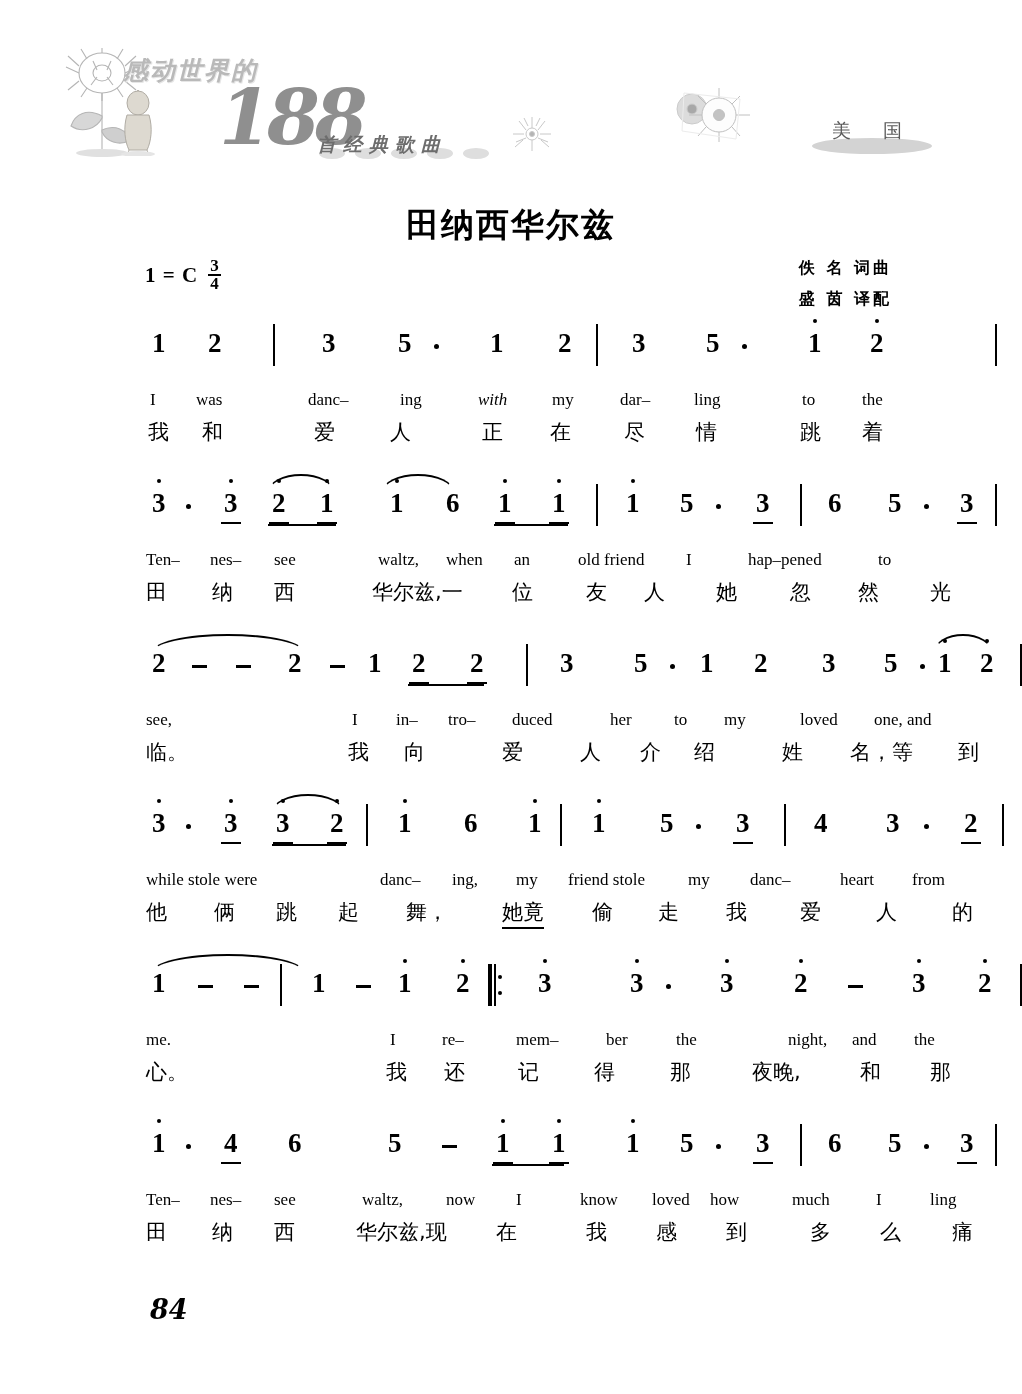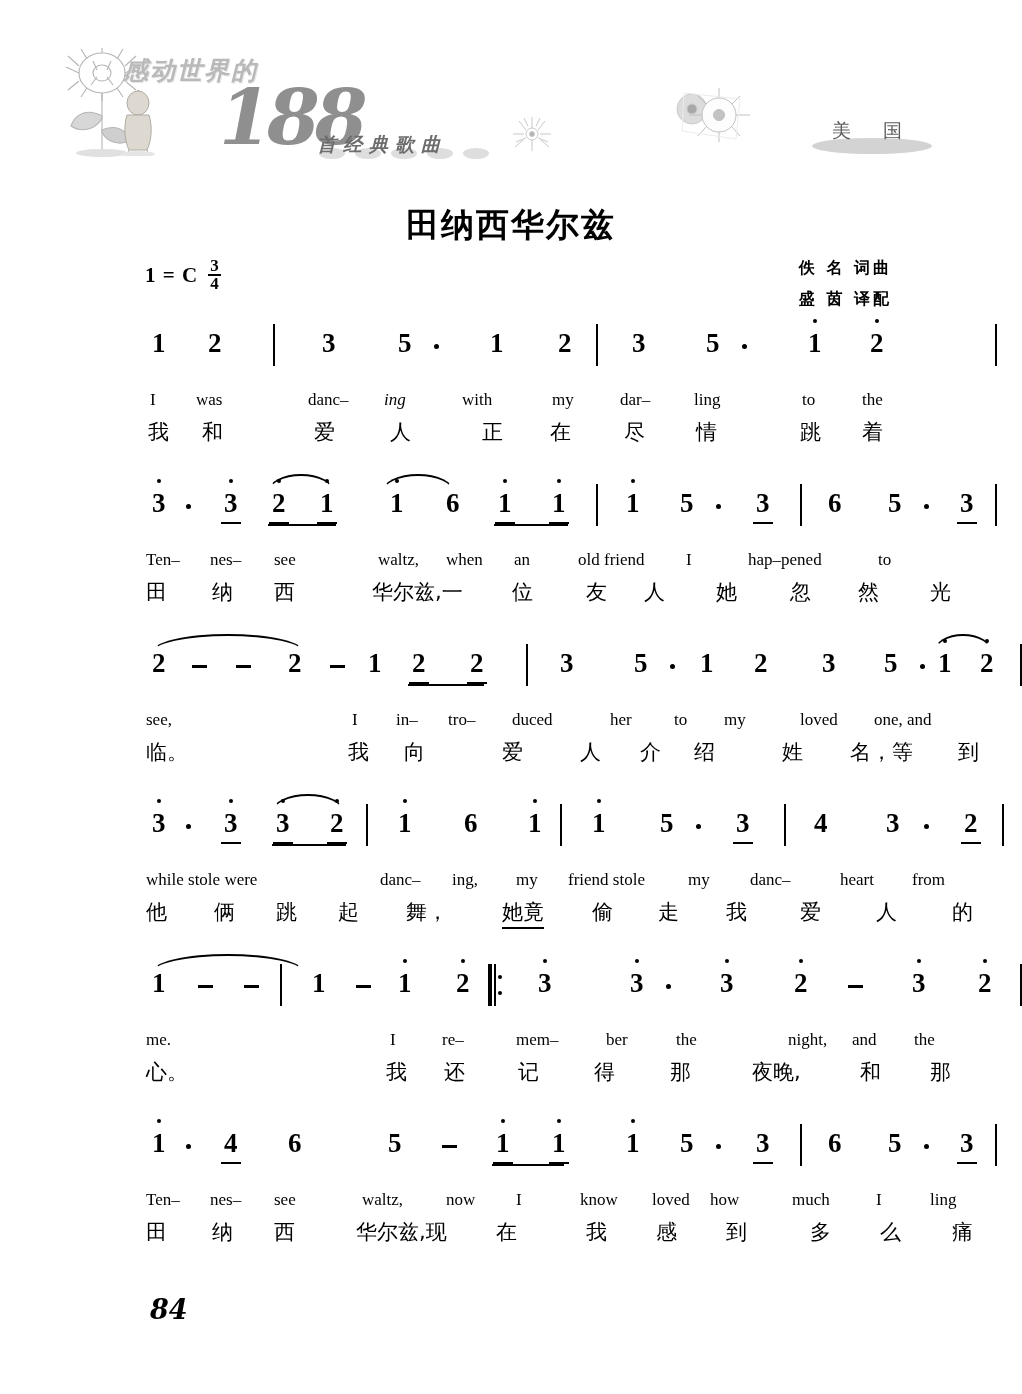--- a/index.html
+++ b/index.html
@@ -359,22 +359,22 @@
         <div class="note" style="left: 730px;">2<span class="oct"></span></div>
         <div class="dot-aug" style="left: 294px;"></div>
         <div class="dot-aug" style="left: 602px;"></div>
         <div class="barline" style="left: 133px;"></div>
         <div class="barline" style="left: 456px;"></div>
         <div class="barline" style="left: 855px;"></div>
       </div>
       <div class="lyric-en" style="left: 10px;">I</div>
       <div class="lyric-en" style="left: 56px;">was</div>
       <div class="lyric-en" style="left: 168px;">danc–</div>
-      <div class="lyric-en" style="left: 244px; font-style: italic;">ing</div>
-      <div class="lyric-en" style="left: 322px;">with</div>
+      <div class="lyric-en" style="left: 260px;">ing</div>
+      <div class="lyric-en" style="left: 338px; font-style: italic;">with</div>
       <div class="lyric-en" style="left: 412px;">my</div>
       <div class="lyric-en" style="left: 480px;">dar–</div>
       <div class="lyric-en" style="left: 554px;">ling</div>
       <div class="lyric-en" style="left: 662px;">to</div>
       <div class="lyric-en" style="left: 722px;">the</div>
       <div class="lyric-cn" style="left: 8px;">我</div>
       <div class="lyric-cn" style="left: 62px;">和</div>
       <div class="lyric-cn" style="left: 174px;">爱</div>
       <div class="lyric-cn" style="left: 250px;">人</div>
       <div class="lyric-cn" style="left: 342px;">正</div>

